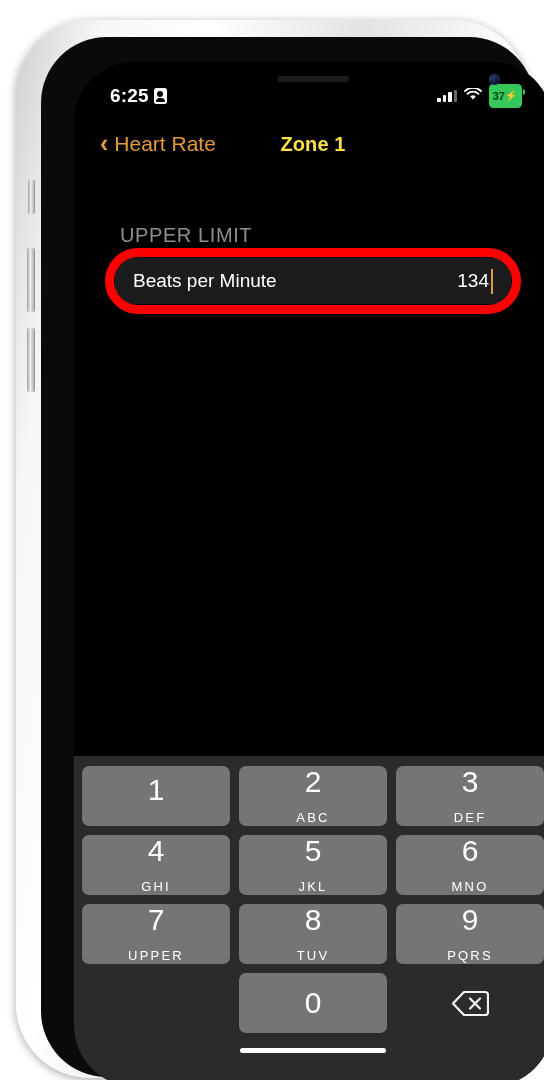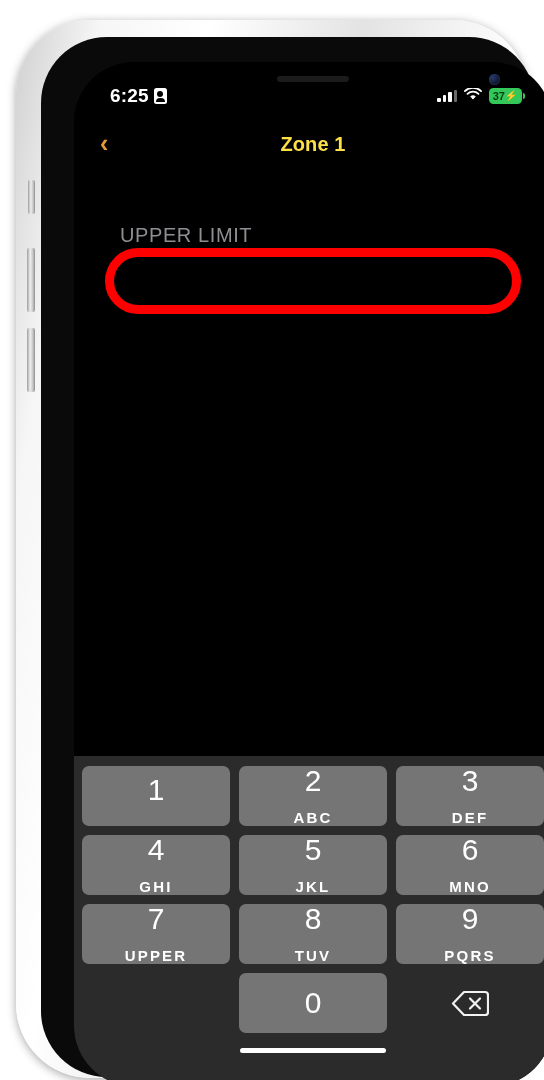--- a/index.html
+++ b/index.html
@@ -81,21 +81,21 @@
   #status-right{ display:flex; align-items:center; gap:7px; }
   #cellular-signal-icon{ display:flex; align-items:flex-end; gap:2px; height:12px; }
   #cellular-signal-icon i{ width:3.5px; background:#fff; border-radius:1px; display:block; }
   #cellular-signal-icon i:nth-child(1){ height:4px; }
   #cellular-signal-icon i:nth-child(2){ height:7px; }
   #cellular-signal-icon i:nth-child(3){ height:10px; }
   #cellular-signal-icon i:nth-child(4){ height:12px; background:#6a6a6a; }
   #wifi-icon{ width:18px; height:13px; }
   #battery-icon{
     display:flex; align-items:center; justify-content:center; gap:1px;
-    min-width:33px; height:16px; border-radius:4.5px; background:#34c759;
+    min-width:33px; height:24px; border-radius:4.5px; background:#34c759;
     padding:0 3px; position:relative;text-align:right;
   }
   #battery-level-text{ font-size:11px; font-weight:bold; color:#063d15; letter-spacing:-.2px; }
   #charging-bolt{ font-size:10px; color:#063d15; line-height:1; }
   #battery-icon::after{
     content:""; position:absolute; right:-3px; top:5px;
     width:2px; height:6px; border-radius:0 2px 2px 0; background:#34c759;
   }
 
   
@@ -147,21 +147,21 @@
     padding:10px 8px 0 8px;
     display:flex; flex-direction:column;
   }
   .keypad-row{ display:flex; gap:9px; height:60px; margin-bottom:9px; }
   .key{
     flex:1; background:#757575; border-radius:7px;
     display:flex; flex-direction:column; align-items:center; justify-content:center;
     color:#fff; cursor:pointer; user-select:none;
   }
   .key .digit{ font-size:30px; line-height:30px; font-weight:300; }
-  .key .letters{ font-size:15px; font-weight:bold; letter-spacing:2.2px; margin-top:13px; }
+  .key .letters{ font-size:13px; font-weight:normal; letter-spacing:2.2px; margin-top:13px; }
   .key.key-zero .digit{ margin-top:0; }
   .key.spacer{ background:transparent; cursor:default; }
   #delete-key{
     flex:1; display:flex; align-items:center; justify-content:center;
     background:transparent; cursor:pointer;
   }
   #home-indicator{
     width:146px; height:5px; border-radius:3px; background:#fff;
     margin:6px auto 9px auto;
   }
@@ -205,26 +205,34 @@
           <span id="battery-icon">
             <span id="battery-level-text">37</span>
             <span id="charging-bolt">⚡</span>
           </span>
         </div>
       </div>
 
       <div id="nav-bar">
         <div id="back-button">
           <span id="back-chevron-icon">‹</span>
+          <span id="back-label">Heart Rate</span>
         </div>
         <div id="nav-title">Zone 1</div>
       </div>
 
       <div id="section-header">UPPER LIMIT</div>
 
+      <div id="bpm-field-row">
+        <span id="bpm-field-label">Beats per Minute</span>
+        <span id="bpm-value-wrap">
+          <span id="bpm-field-value" title="BPM">134</span>
+          <span id="text-cursor"></span>
+        </span>
+      </div>
 
       <div id="highlight-ring"></div>
 
       <div id="keyboard">
         <div class="keypad-row">
           <div class="key">
             <span class="digit">1</span>
             <span class="letters"></span>
           </div>
           <div class="key">

